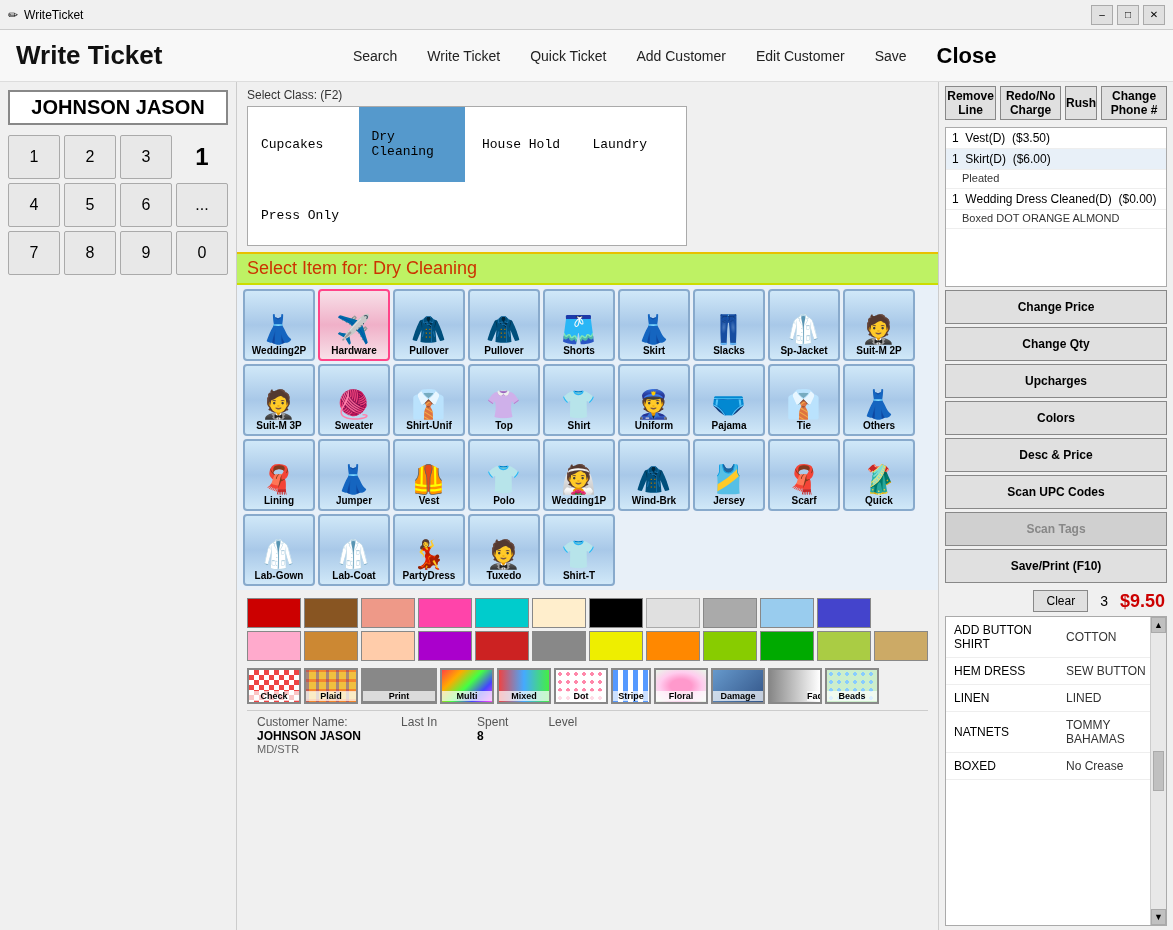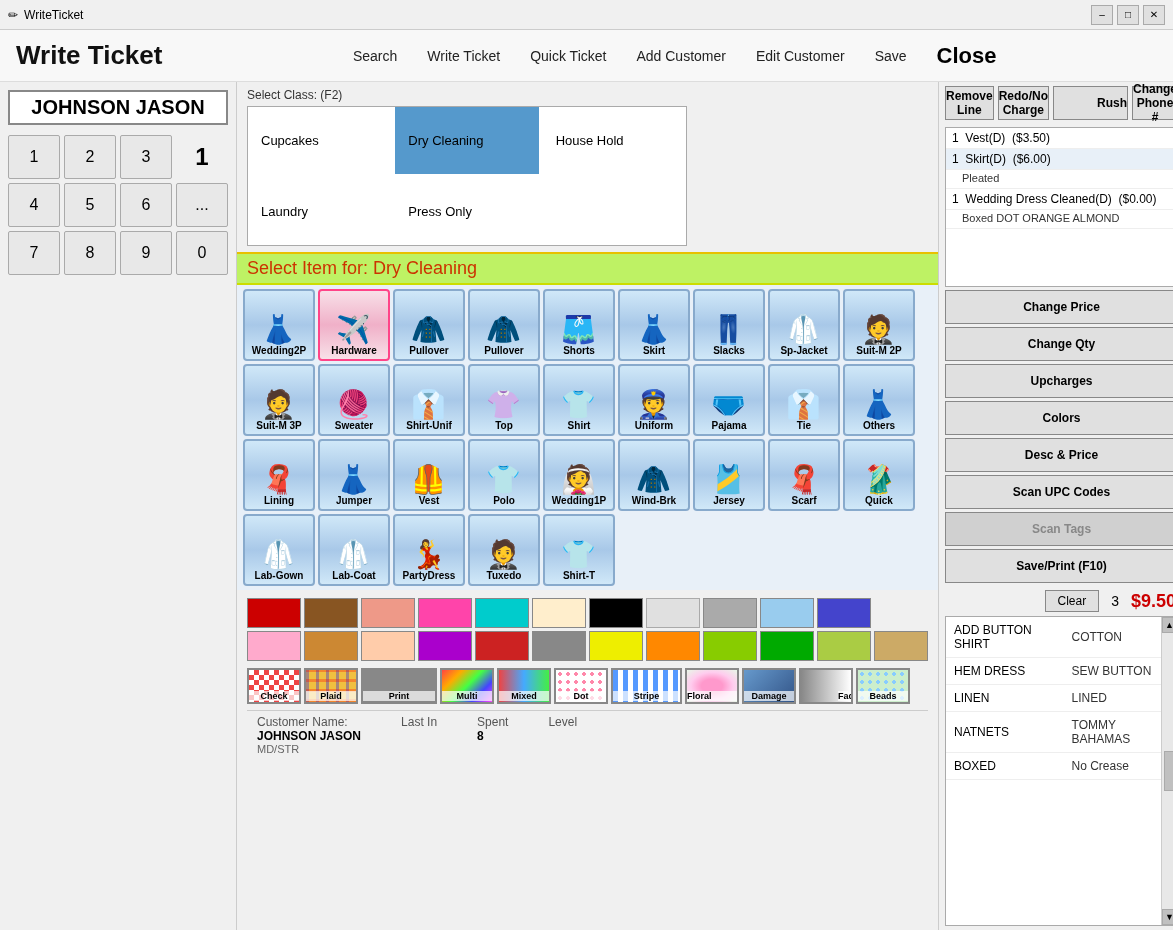--- a/index.html
+++ b/index.html
@@ -88,24 +88,25 @@
     
     .class-selector {
       padding: 6px 10px;
       background: #f0f0f0;
     }
     .class-label { font-size: 12px; margin-bottom: 4px; color: #333; }
     .class-grid {
       border: 1px solid #aaa;
       background: white;
       display: grid;
-      grid-template-columns: 1fr 1fr 1fr;
+      grid-template-columns: 1fr 1fr 1fr 1fr;
       gap: 4px;
       width: 440px;
       height: 140px;
+      font-family: Liberation Mono, monospace;
     }
     .class-item {
       padding: 8px 12px;
       cursor: pointer;
       font-size: 13px;
       display: flex;
       align-items: center;
       border: 1px solid transparent;
     }
     .class-item.selected { background: #5599cc; color: #000000; }
@@ -531,25 +532,25 @@
             </div>
             <div class="pattern-btn multi-pattern" style="width:54px;height:36px;border:2px solid #888;position:relative;">
               <span style="position:absolute;bottom:1px;left:0;right:0;text-align:center;background:rgba(255,255,255,0.7);font-size:9px;">Multi</span>
             </div>
             <div class="pattern-btn mixed-pattern" style="width:54px;height:36px;border:2px solid #888;position:relative;">
               <span style="position:absolute;bottom:1px;left:0;right:0;text-align:center;background:rgba(255,255,255,0.7);font-size:9px;">Mixed</span>
             </div>
             <div class="pattern-btn dot-pattern" style="width:54px;height:36px;border:2px solid #888;position:relative;">
               <span style="position:absolute;bottom:1px;left:0;right:0;text-align:center;background:rgba(255,255,255,0.7);font-size:9px;">Dot</span>
             </div>
-            <div class="pattern-btn stripe-pattern" style="width:71px;height:36px;border:2px solid #888;position:relative;">
+            <div class="pattern-btn stripe-pattern" style="width:40px;height:36px;border:2px solid #888;position:relative;">
               <span style="position:absolute;bottom:1px;left:0;right:0;text-align:center;background:rgba(255,255,255,0.7);font-size:9px;">Stripe</span>
             </div>
             <div class="pattern-btn floral-pattern" style="width:54px;height:36px;border:2px solid #888;position:relative;">
-              <span style="position:absolute;bottom:1px;left:0;right:0;background:rgba(255,255,255,0.7);font-size:9px;">Floral</span>
+              <span style="position:absolute;bottom:1px;left:0;right:0;text-align:center;background:rgba(255,255,255,0.7);font-size:9px;">Floral</span>
             </div>
             <div class="pattern-btn" style="width:54px;height:36px;border:2px solid #888;background:linear-gradient(135deg,#6699cc,#335588);position:relative;">
               <span style="position:absolute;bottom:1px;left:0;right:0;text-align:center;background:rgba(255,255,255,0.7);font-size:9px;">Damage</span>
             </div>
             <div class="pattern-btn fade-pattern" style="width:54px;height:36px;border:2px solid #888;position:relative;">
               <span style="position:absolute;bottom:1px;left:0;right:0;text-align:center;background:rgba(255,255,255,0.7);font-size:9px;margin-left:37px;">Fade</span>
             </div>
             <div class="pattern-btn" style="width:54px;height:36px;border:2px solid #888;background:radial-gradient(circle, #88ccff 2px, transparent 2px) 0 0 / 8px 8px, #cceecc;position:relative;">
               <span style="position:absolute;bottom:1px;left:0;right:0;text-align:center;background:rgba(255,255,255,0.7);font-size:9px;">Beads</span>
             </div>
@@ -578,21 +579,21 @@
       </div>
     </div>
   </div>
 
   <div class="right-panel">
 
     <div style="padding: 4px 6px;">
       <div style="display:flex; gap:4px; margin-bottom:3px;">
         <button class="action-btn" style="flex:1;">Remove Line</button>
         <button class="action-btn" style="flex:1.2;">Redo/No Charge</button>
-        <button class="action-btn" style="flex:0.6;padding-left:43px;">Rush</button>
+        <button class="action-btn" style="flex:0.6;">Rush</button>
         <button class="action-btn" style="flex:1.3;">Change Phone #</button>
       </div>
     </div>
 
     <div class="order-list" style="margin: 0 6px; min-height: 130px; max-height: 160px;">
       <div class="order-item">
         <span>1&nbsp;&nbsp;Vest(D)&nbsp;&nbsp;($3.50)</span>
       </div>
       <div class="order-item alt">
         <span>1&nbsp;&nbsp;Skirt(D)&nbsp;&nbsp;($6.00)</span>

